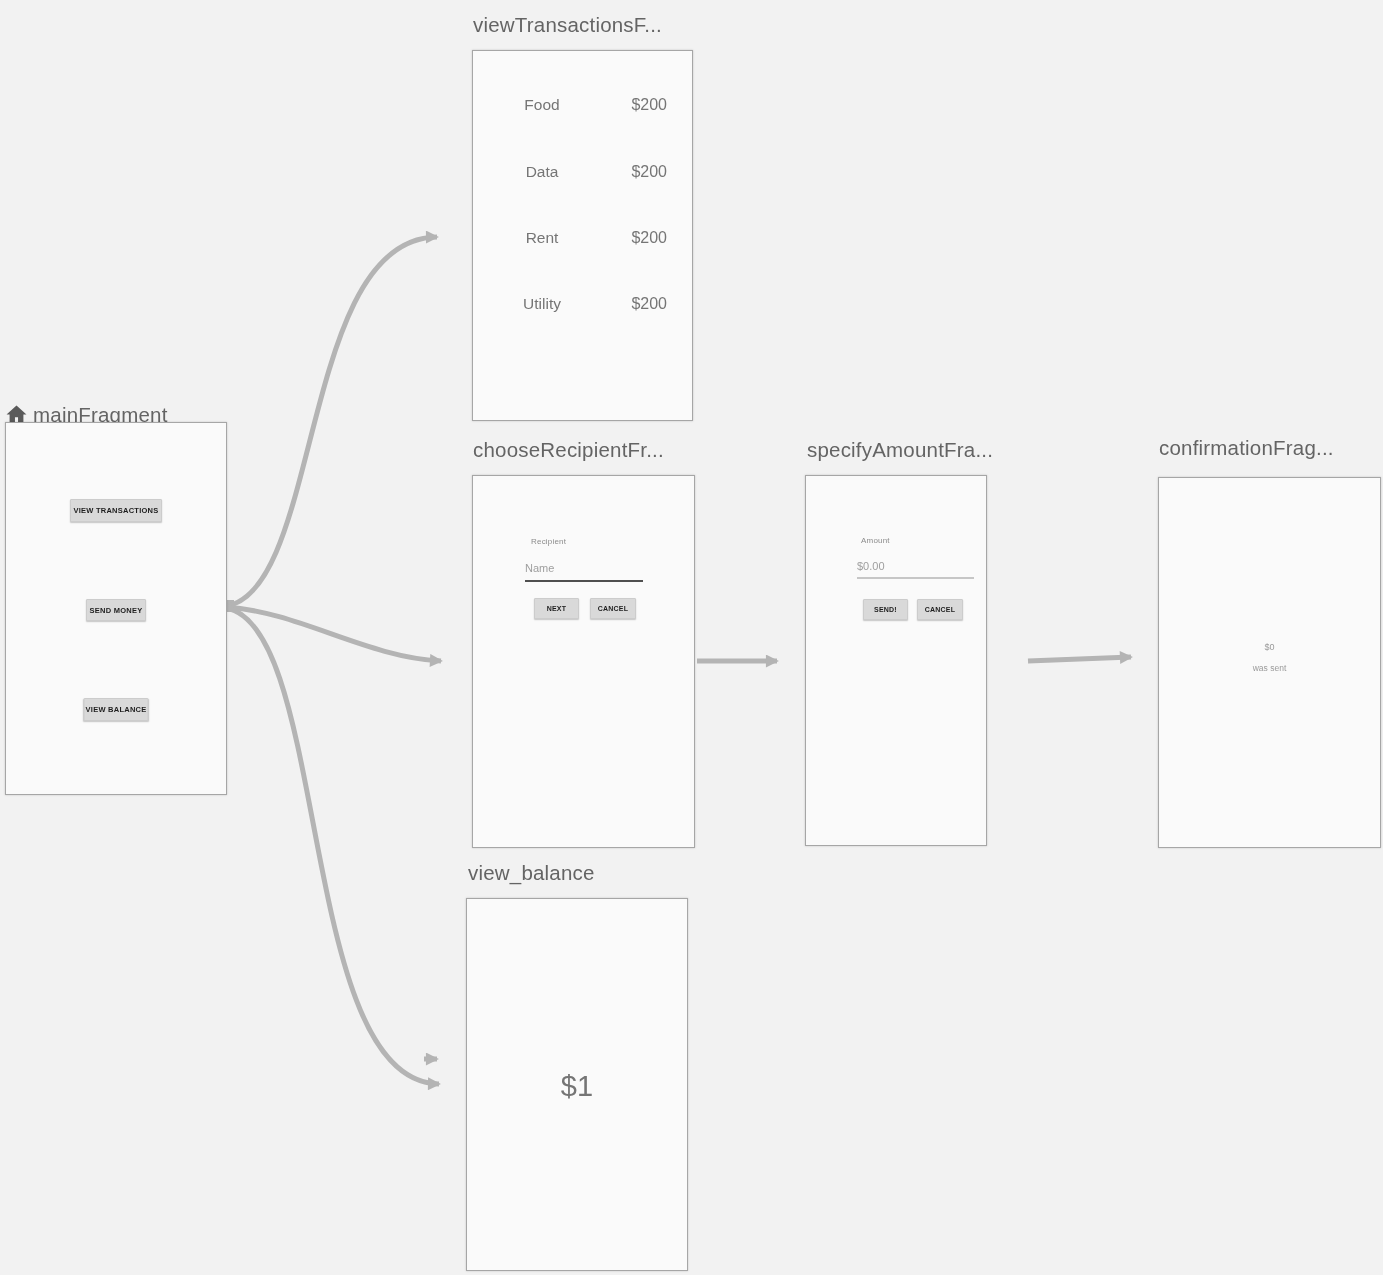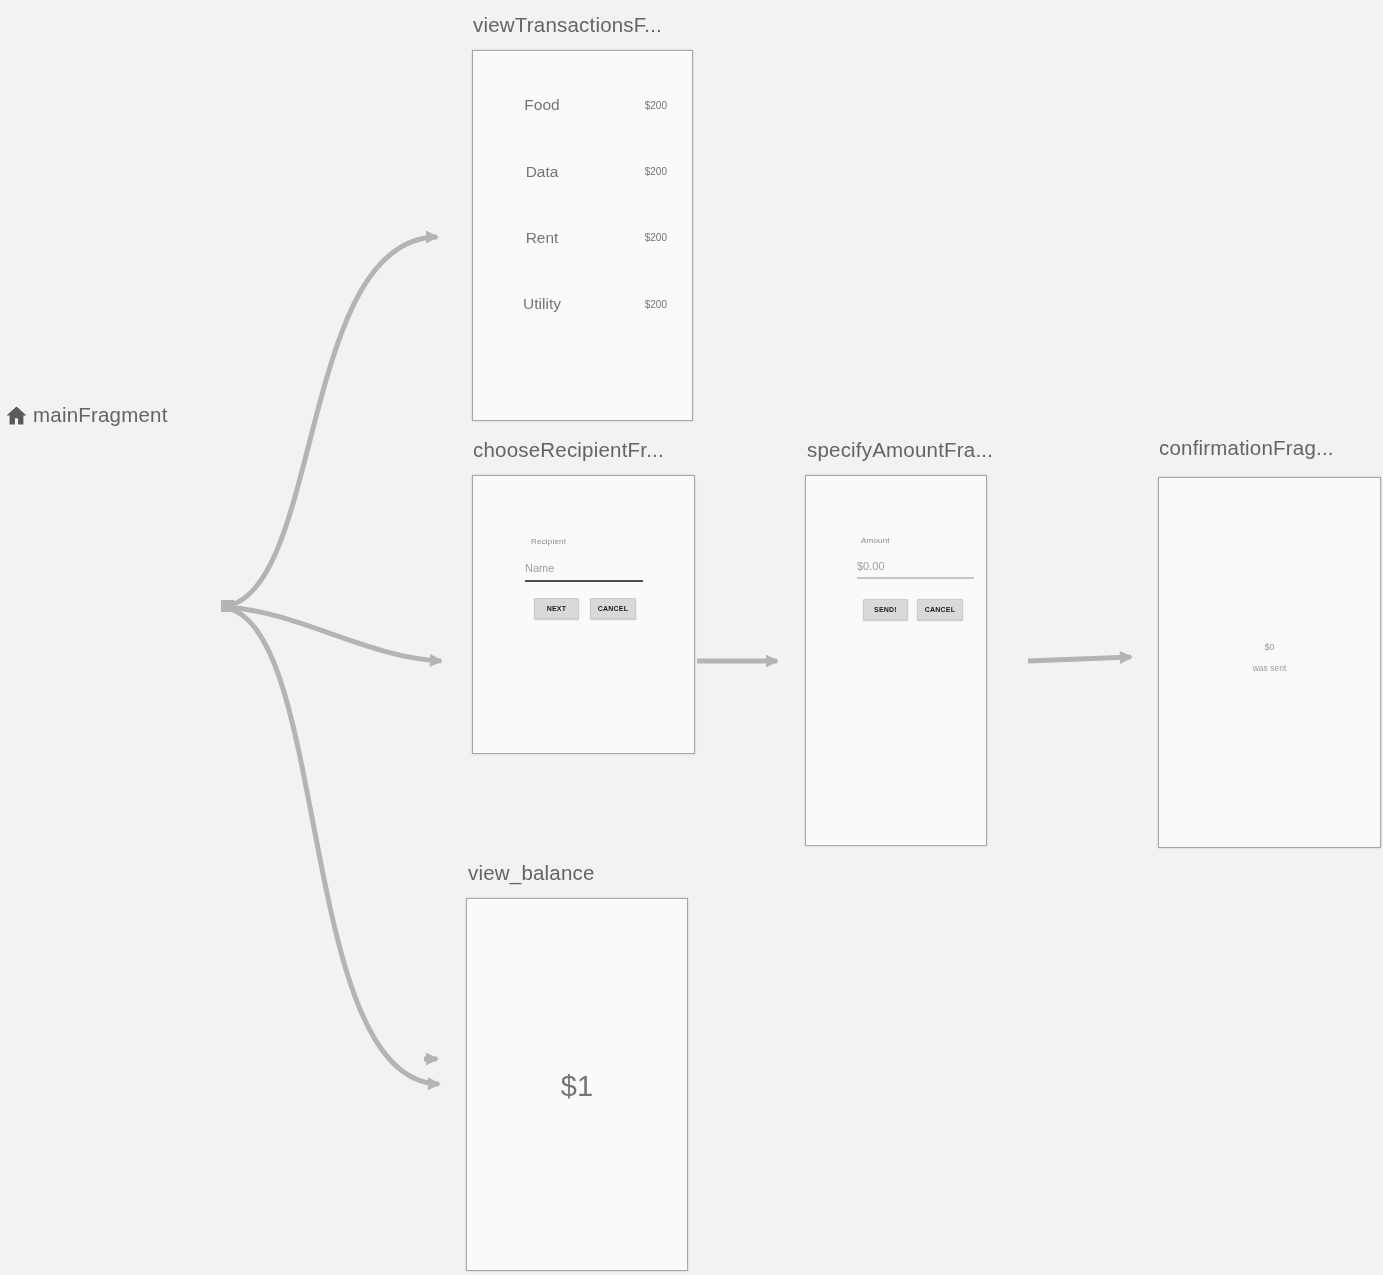--- a/index.html
+++ b/index.html
@@ -9,21 +9,21 @@
     font-family:"Liberation Sans","DejaVu Sans",sans-serif;
     position:relative;overflow:hidden;
     -webkit-font-smoothing:antialiased;
   }
   #canvas{position:absolute;inset:0;}
   svg.arrows{position:absolute;left:0;top:0;width:1383px;height:1275px;}
 
   .frag-title{
     position:absolute;
     font-size:20.5px;color:#646464;letter-spacing:0.2px;
-    white-space:nowrap;display:flex;align-items:flex-end;gap:5px;
+    white-space:nowrap;display:flex;align-items:flex-start;gap:5px;
   }
   .frag-title .home{width:23px;height:23px;display:inline-block;}
 
   .card{
     position:absolute;background:#fafafa;
     border:1.5px solid #a6a6a6;
     box-shadow:0 0 2px rgba(0,0,0,0.18);
     box-sizing:border-box;
   }
 
@@ -35,21 +35,21 @@
     font-family:inherit;font-size:7.5px;font-weight:bold;color:#1d1d1d;
     letter-spacing:0.25px;white-space:nowrap;
     display:flex;align-items:center;justify-content:center;
     box-sizing:border-box;padding:0 6px;
   }
 
   
   .t-list{padding-top:21px;}
   .t-row{display:flex;align-items:center;height:66.4px;padding:0 25px 0 16px;}
   .t-label{width:106px;text-align:center;font-size:15.5px;color:#757575;}
-  .t-amount{flex:1;text-align:right;font-size:10px;color:#757575;}
+  .t-amount{flex:1;text-align:right;font-size:16px;color:#757575;}
 
   
   .field-label{position:absolute;font-size:8px;color:#8c8c8c;letter-spacing:0.2px;}
   .input-hint{position:absolute;font-size:11px;color:#9e9e9e;}
   .underline{position:absolute;height:1.8px;}
   .underline.dark{background:#4f4f4f;}
   .underline.light{background:#c6c6c6;}
   .btn-pair{position:absolute;display:flex;}
   .small-btn{
     background:#d9d9d9;border:1px solid #cccccc;border-radius:1px;
@@ -85,20 +85,25 @@
   </svg>
 
   <div class="frag-title" style="left:5px;top:403px;">
     <span class="home">
       <svg viewBox="0 0 24 24" width="23" height="23">
         <path d="M12 2.6 L1.6 12 h3.2 v9.4 h5.6 v-6.6 h3.2 v6.6 h5.6 V12 h3.2 Z" fill="#5a5a5a"></path>
       </svg>
     </span>
     <span>mainFragment</span>
   </div>
+  <div class="card" style="left:5px;top:422px;width:222px;height:373px;">
+    <button class="android-btn" style="top:76px;width:92px;height:23px;">VIEW TRANSACTIONS</button>
+    <button class="android-btn" style="top:176px;width:60px;height:22px;">SEND MONEY</button>
+    <button class="android-btn" style="top:275px;width:65px;height:23px;">VIEW BALANCE</button>
+  </div>
 
   <div class="frag-title" style="left:473px;top:13px;">
     <span>viewTransactionsF...</span>
   </div>
   <div class="card" style="left:472px;top:50px;width:221px;height:371px;">
     <div class="t-list">
       <div class="t-row">
         <span class="t-label">Food</span>
         <span class="t-amount">$200</span>
       </div>
@@ -113,21 +118,21 @@
       <div class="t-row">
         <span class="t-label">Utility</span>
         <span class="t-amount">$200</span>
       </div>
     </div>
   </div>
 
   <div class="frag-title" style="left:473px;top:438px;">
     <span>chooseRecipientFr...</span>
   </div>
-  <div class="card" style="left:472px;top:475px;width:223px;height:279px;">
+  <div class="card" style="left:472px;top:475px;width:223px;height:373px;">
     <span class="field-label" style="left:58px;top:61px;">Recipient</span>
     <span class="input-hint" style="left:52px;top:86px;text-align:center;">Name</span>
     <div class="underline dark" style="left:52px;top:104px;width:118px;"></div>
     <div class="btn-pair" style="left:61px;top:122px;gap:11px;">
       <button class="small-btn" style="width:45px;">NEXT</button>
       <button class="small-btn" style="width:46px;">CANCEL</button>
     </div>
   </div>
 
   <div class="frag-title" style="left:807px;top:438px;">

